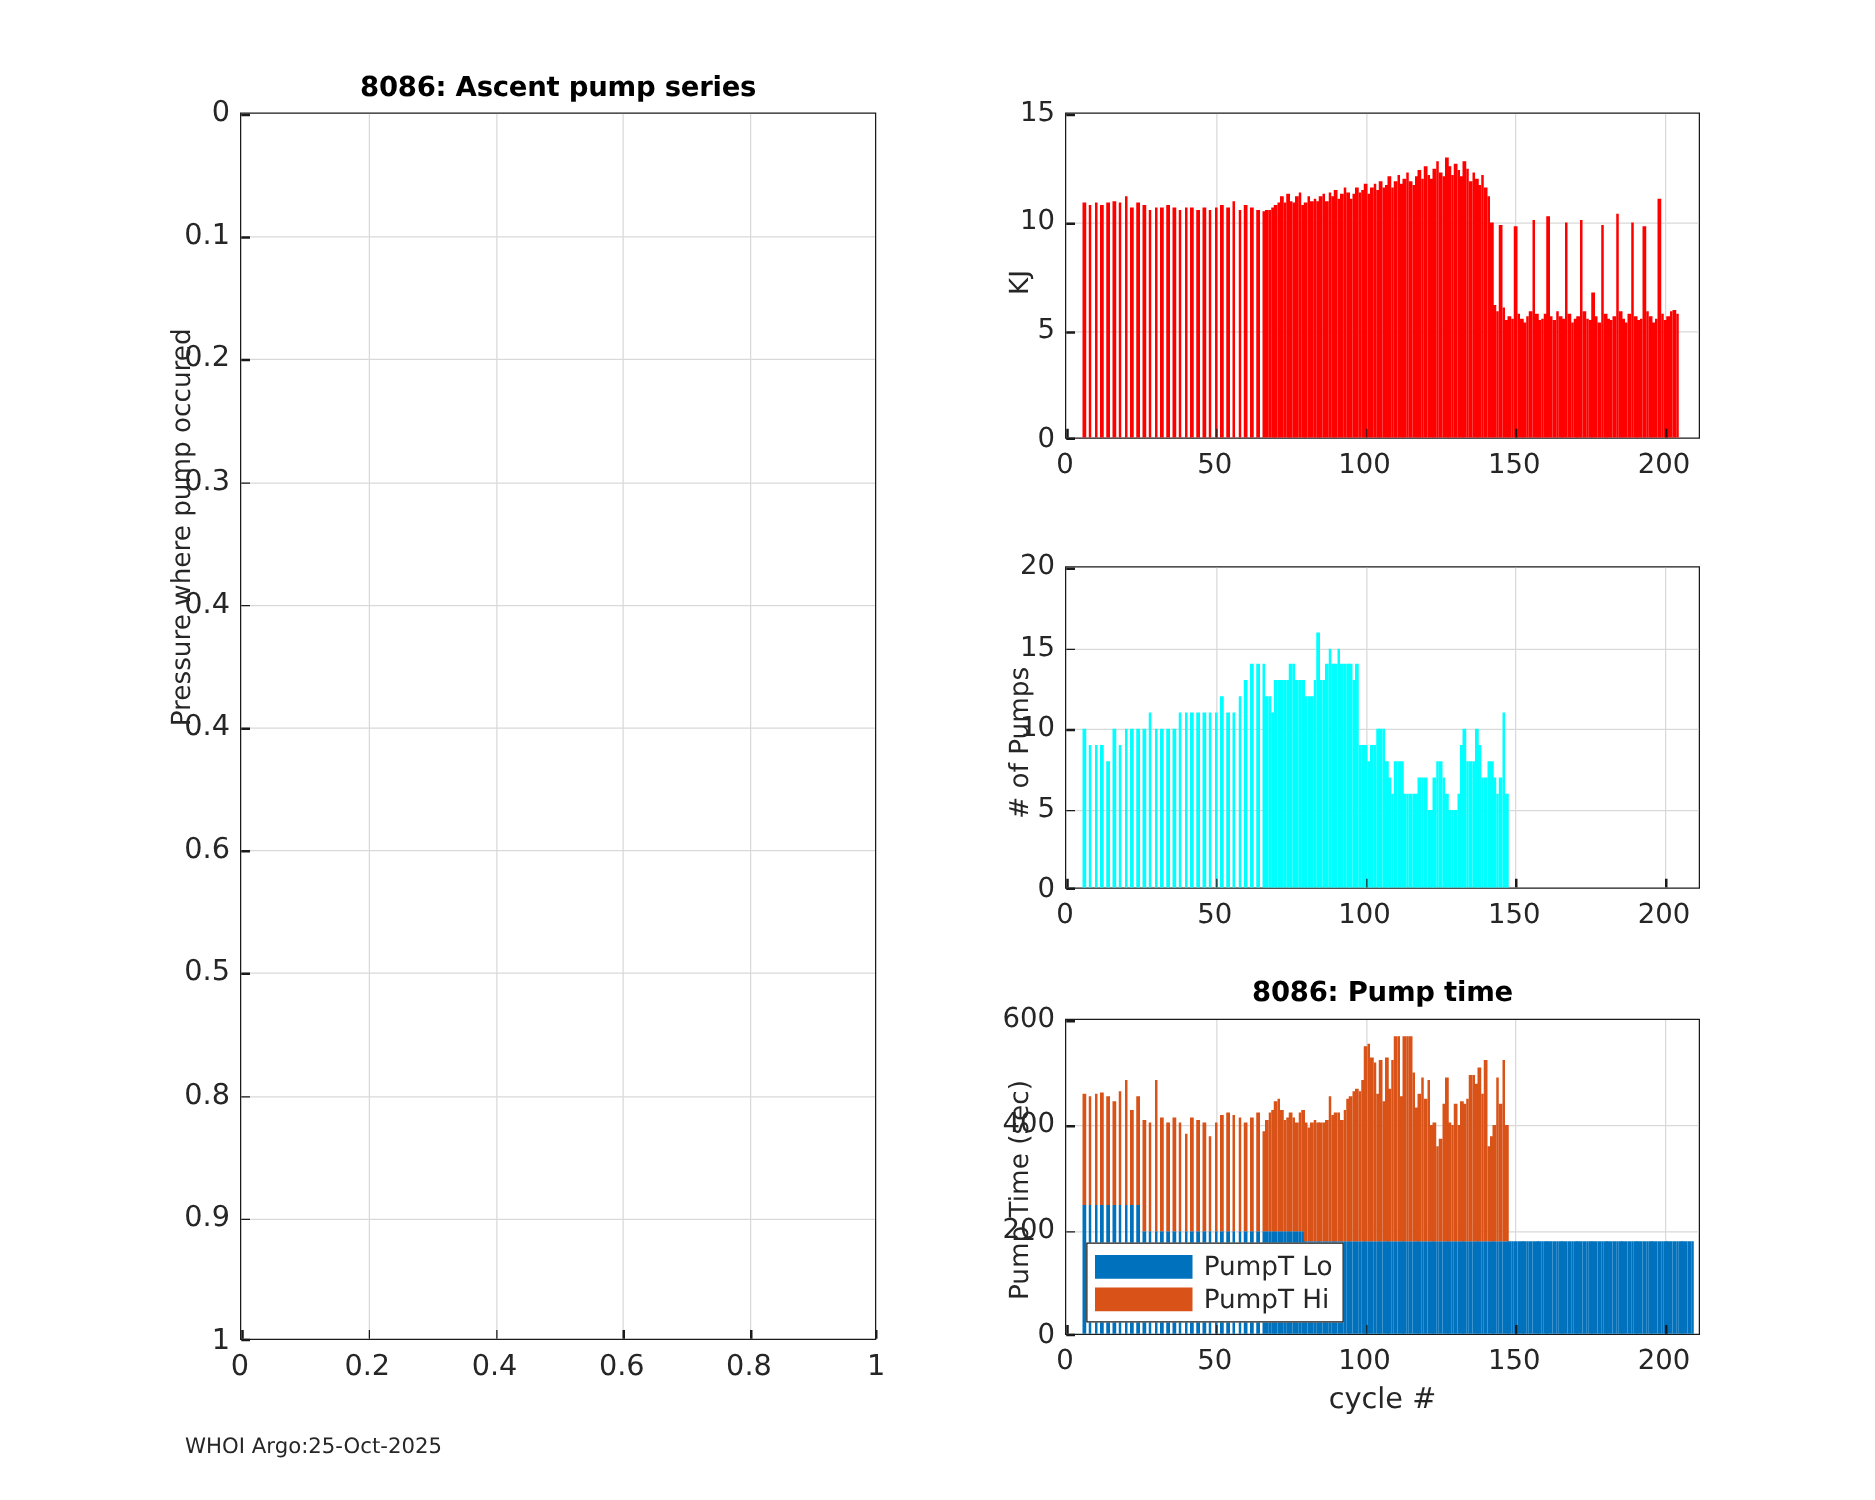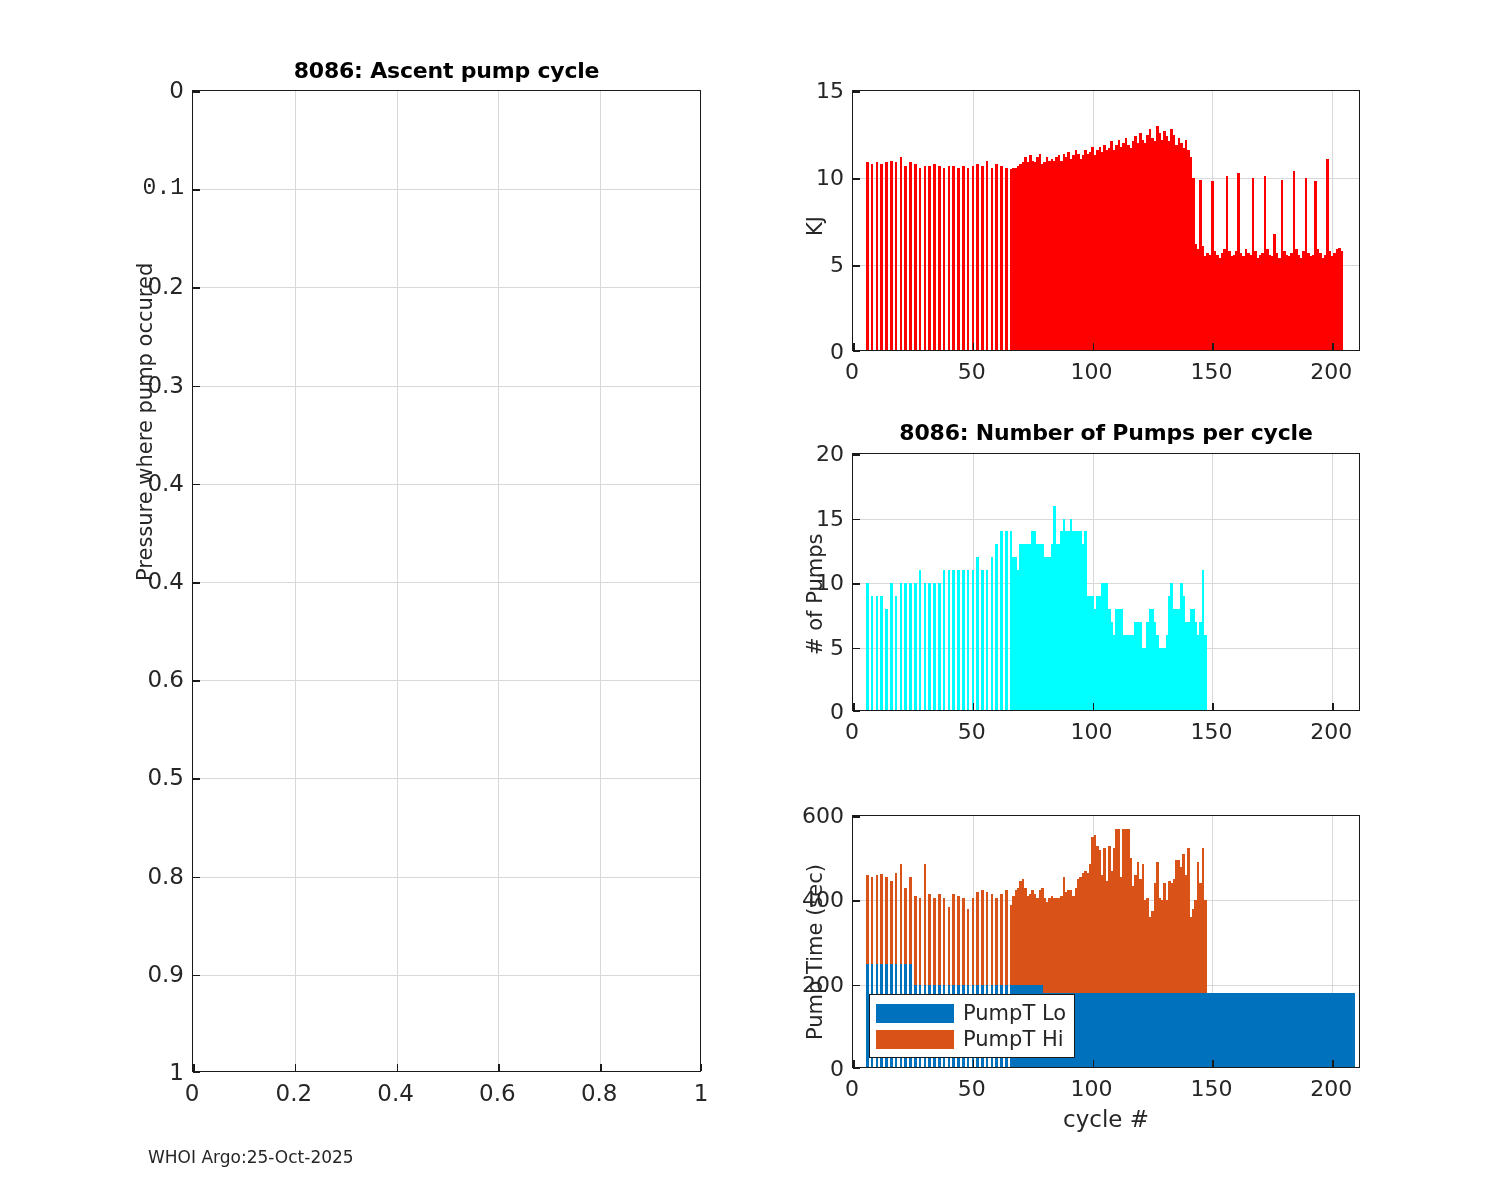--- a/index.html
+++ b/index.html
@@ -36,21 +36,21 @@
   .legswatch{width:78px;height:19px;margin-right:9px;flex:0 0 auto;}
   .legtext{font-size:21px;color:#262626;white-space:nowrap;line-height:1;}
 
   .footer{position:absolute;font-size:17px;color:#262626;white-space:nowrap;}
 </style>
 </head>
 <body>
 
 <div class="fig">
 
-  <div class="title" style="left:192px;top:58px;width:509px;font-size:22px;">8086: Ascent pump cycle</div>
+  <div class="title" style="left:192px;top:58px;width:509px;font-size:22px;">8086: Ascent pump series</div>
 
   <div class="axes" id="ax1" style="left:192px;top:90px;width:509px;height:982px;">
       <div class="plotclip">
         <div class="grid-v" style="left: 101.8px;"></div>
         <div class="grid-v" style="left: 203.6px;"></div>
         <div class="grid-v" style="left: 305.4px;"></div>
         <div class="grid-v" style="left: 407.2px;"></div>
         <div class="grid-h" style="top: 98.2px;"></div>
         <div class="grid-h" style="top: 196.4px;"></div>
         <div class="grid-h" style="top: 294.6px;"></div>
@@ -268,21 +268,20 @@
       <div class="tickmark tm-x" style="left: 359.434px;"></div>
       <div class="tickmark tm-x" style="left: 479.245px;"></div>
       <div class="tickmark tm-y" style="top: 259px;"></div>
       <div class="tickmark tm-y" style="top: 174px;"></div>
       <div class="tickmark tm-y" style="top: 87px;"></div>
       <div class="tickmark tm-y" style="top: 0px;"></div>
     </div>
 
   <div class="axlabel rot" style="left:803px;top:236px;font-size:21px;">KJ</div>
 
-  <div class="title" style="left:852px;top:420px;width:508px;font-size:22px;">8086: Number of Pumps per cycle</div>
 
   <div class="axes" id="ax3" style="left:852px;top:453px;width:508px;height:258px;">
       <div class="plotclip">
         <div class="grid-v" style="left: 119.811px;"></div>
         <div class="grid-v" style="left: 239.623px;"></div>
         <div class="grid-v" style="left: 359.434px;"></div>
         <div class="grid-v" style="left: 479.245px;"></div>
         <div class="grid-h" style="top: 193.5px;"></div>
         <div class="grid-h" style="top: 129px;"></div>
         <div class="grid-h" style="top: 64.5px;"></div>
@@ -406,20 +405,21 @@
       <div class="tickmark tm-x" style="left: 479.245px;"></div>
       <div class="tickmark tm-y" style="top: 256px;"></div>
       <div class="tickmark tm-y" style="top: 193.5px;"></div>
       <div class="tickmark tm-y" style="top: 129px;"></div>
       <div class="tickmark tm-y" style="top: 64.5px;"></div>
       <div class="tickmark tm-y" style="top: 0px;"></div>
     </div>
 
   <div class="axlabel rot" style="left:803px;top:655px;font-size:21px;"># of Pumps</div>
 
+  <div class="title" style="left:852px;top:782px;width:508px;font-size:22px;">8086: Pump time</div>
 
   <div class="axes" id="ax4" style="left:852px;top:815px;width:508px;height:253px;">
       <div class="plotclip">
         <div class="grid-v" style="left: 119.811px;"></div>
         <div class="grid-v" style="left: 239.623px;"></div>
         <div class="grid-v" style="left: 359.434px;"></div>
         <div class="grid-v" style="left: 479.245px;"></div>
         <div class="grid-h" style="top: 168.667px;"></div>
         <div class="grid-h" style="top: 84.3333px;"></div>
         <div class="bar" style="left: 13.0774px; top: 147.583px; width: 2.6px; height: 105.417px; background: rgb(0, 114, 189);"></div>
@@ -737,21 +737,21 @@
 
   <div class="footer" style="left:148px;top:1147px;">WHOI Argo:25-Oct-2025</div>
 
 <div class="tick xt" style="left:192px;top:1080px;font-size:23px;">0</div>
     <div class="tick xt" style="left:293.8px;top:1080px;font-size:23px;">0.2</div>
     <div class="tick xt" style="left:395.6px;top:1080px;font-size:23px;">0.4</div>
     <div class="tick xt" style="left:497.4px;top:1080px;font-size:23px;">0.6</div>
     <div class="tick xt" style="left:599.2px;top:1080px;font-size:23px;">0.8</div>
     <div class="tick xt" style="left:701px;top:1080px;font-size:23px;">1</div>
     <div class="tick yt" style="left:126px;top:90px;width:58px;font-size:23px;">0</div>
-    <div class="tick yt" style="left:126px;top:188.2px;width:58px;font-size:23px;font-family:Liberation Mono, monospace;">0.1</div>
+    <div class="tick yt" style="left:126px;top:188.2px;width:58px;font-size:23px;">0.1</div>
     <div class="tick yt" style="left:126px;top:286.4px;width:58px;font-size:23px;">0.2</div>
     <div class="tick yt" style="left:126px;top:384.59999999999997px;width:58px;font-size:23px;">0.3</div>
     <div class="tick yt" style="left:126px;top:482.8px;width:58px;font-size:23px;">0.4</div>
     <div class="tick yt" style="left:126px;top:581px;width:58px;font-size:23px;">0.4</div>
     <div class="tick yt" style="left:126px;top:679.1999999999999px;width:58px;font-size:23px;">0.6</div>
     <div class="tick yt" style="left:126px;top:777.4px;width:58px;font-size:23px;">0.5</div>
     <div class="tick yt" style="left:126px;top:875.6px;width:58px;font-size:23px;">0.8</div>
     <div class="tick yt" style="left:126px;top:973.8000000000001px;width:58px;font-size:23px;">0.9</div>
     <div class="tick yt" style="left:126px;top:1072px;width:58px;font-size:23px;">1</div>
     <div class="tick xt" style="left:852px;top:359px;font-size:22px;">0</div>

